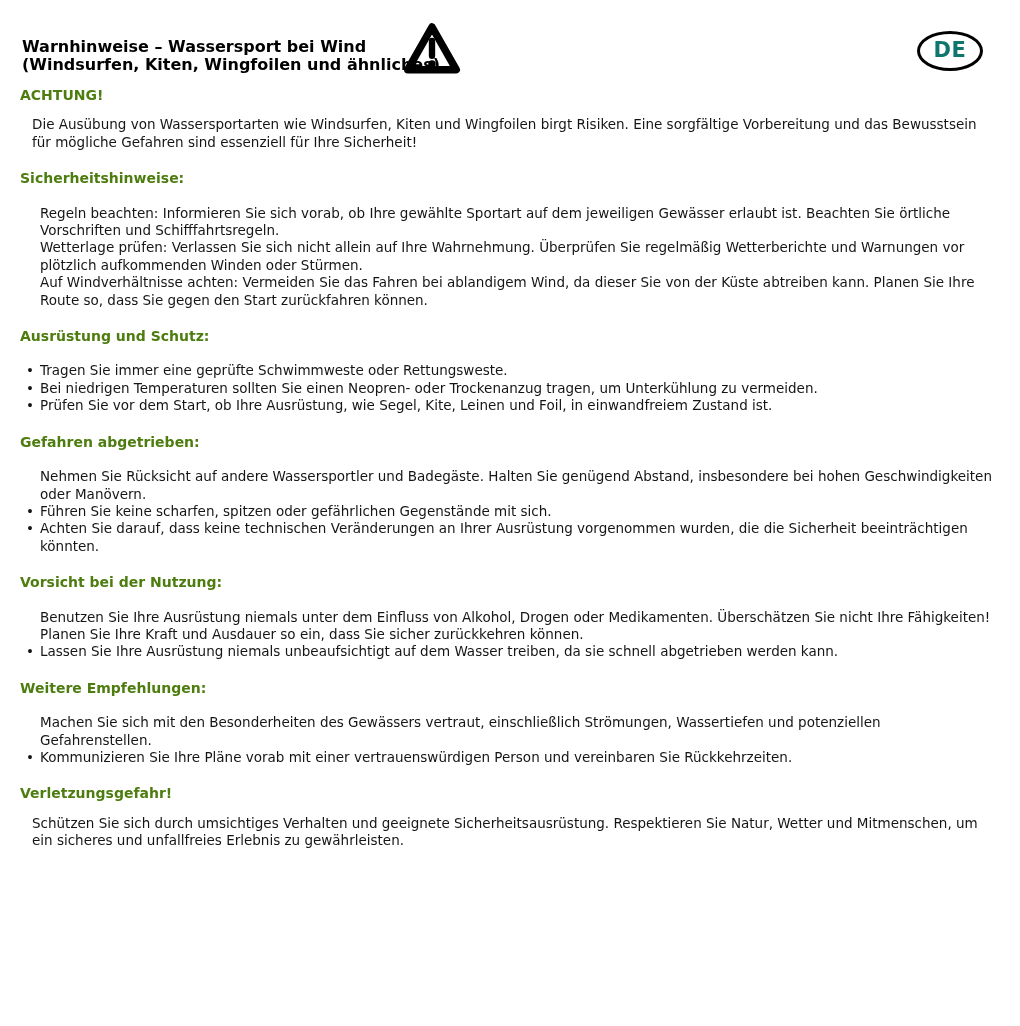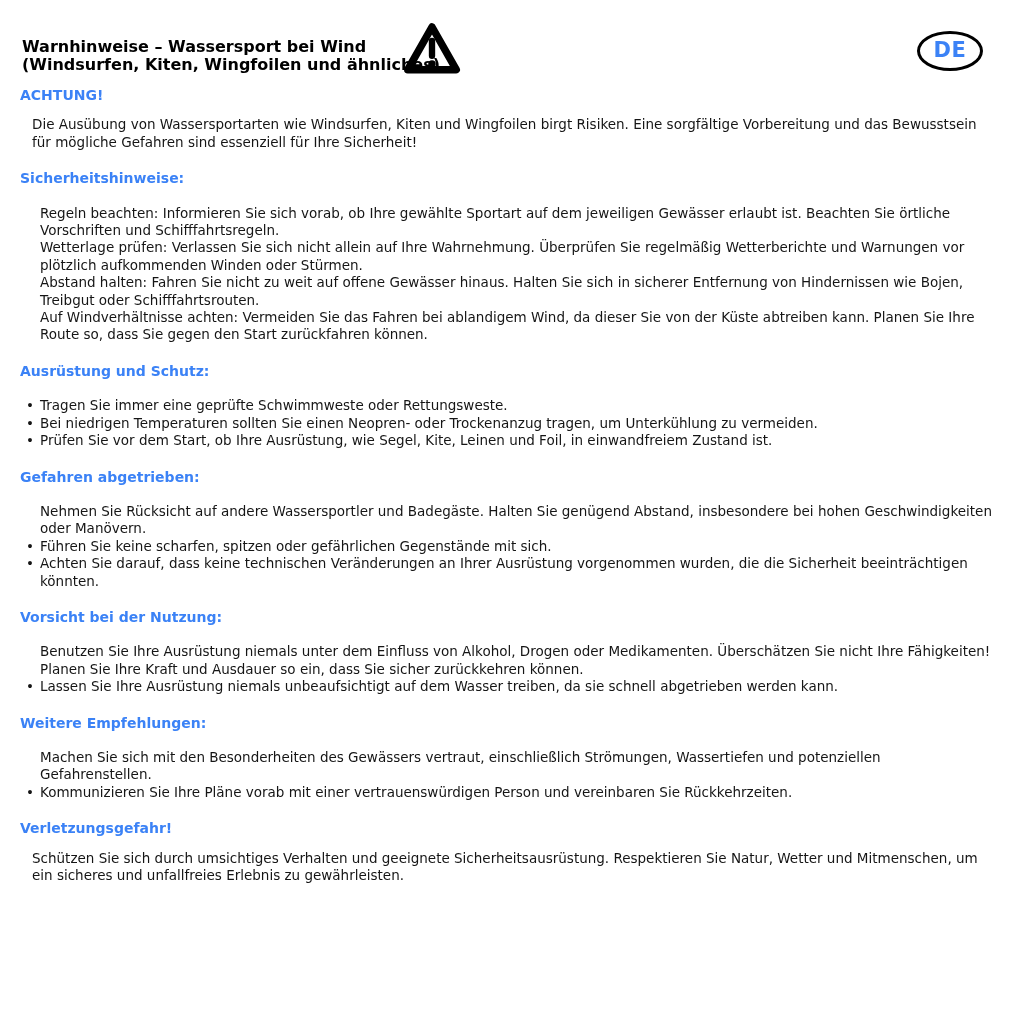--- a/index.html
+++ b/index.html
@@ -39,33 +39,33 @@
     width: 60px;
     height: 34px;
     border: 3.5px solid #000;
     border-radius: 50%;
     display: flex;
     align-items: center;
     justify-content: center;
     font-weight: bold;
     font-size: 21px;
     letter-spacing: 0.5px;
-    color: #3b82f6;
+    color: #0f766e;
   }
   
   .doc-body {
     position: absolute;
     left: 20px;
     top: 87px;
     width: 975px;
   }
   .sec-heading {
     font-weight: bold;
     font-size: 14px;
-    color: #3b82f6;
+    color: #4d7c0f;
     margin: 19px 0 17px 0;
   }
   .sec-heading.tight { margin-bottom: 0; }
   .sec-heading.first { margin-top: 0; }
   .plain-para { margin: 12px; }
   .item-list { padding-left: 20px; }
   .item { position: relative; padding-left: 0; }
   .item.bullet::before {
     content: "\2022";
     position: absolute;
@@ -95,21 +95,20 @@
 
   <div class="doc-body">
 
     <div class="sec-heading first tight">ACHTUNG!</div>
     <p class="plain-para">Die Ausübung von Wassersportarten wie Windsurfen, Kiten und Wingfoilen birgt Risiken. Eine sorgfältige Vorbereitung und das Bewusstsein für mögliche Gefahren sind essenziell für Ihre Sicherheit!</p>
 
     <div class="sec-heading">Sicherheitshinweise:</div>
     <div class="item-list">
       <div class="item plain">Regeln beachten: Informieren Sie sich vorab, ob Ihre gewählte Sportart auf dem jeweiligen Gewässer erlaubt ist. Beachten Sie örtliche Vorschriften und Schifffahrtsregeln.</div>
       <div class="item plain">Wetterlage prüfen: Verlassen Sie sich nicht allein auf Ihre Wahrnehmung. Überprüfen Sie regelmäßig Wetterberichte und Warnungen vor plötzlich aufkommenden Winden oder Stürmen.</div>
-      <div class="item plain">Abstand halten: Fahren Sie nicht zu weit auf offene Gewässer hinaus. Halten Sie sich in sicherer Entfernung von Hindernissen wie Bojen, Treibgut oder Schifffahrtsrouten.</div>
       <div class="item plain">Auf Windverhältnisse achten: Vermeiden Sie das Fahren bei ablandigem Wind, da dieser Sie von der Küste abtreiben kann. Planen Sie Ihre Route so, dass Sie gegen den Start zurückfahren können.</div>
     </div>
 
     <div class="sec-heading">Ausrüstung und Schutz:</div>
     <div class="item-list">
       <div class="item bullet">Tragen Sie immer eine geprüfte Schwimmweste oder Rettungsweste.</div>
       <div class="item bullet">Bei niedrigen Temperaturen sollten Sie einen Neopren- oder Trockenanzug tragen, um Unterkühlung zu vermeiden.</div>
       <div class="item bullet">Prüfen Sie vor dem Start, ob Ihre Ausrüstung, wie Segel, Kite, Leinen und Foil, in einwandfreiem Zustand ist.</div>
     </div>
 

